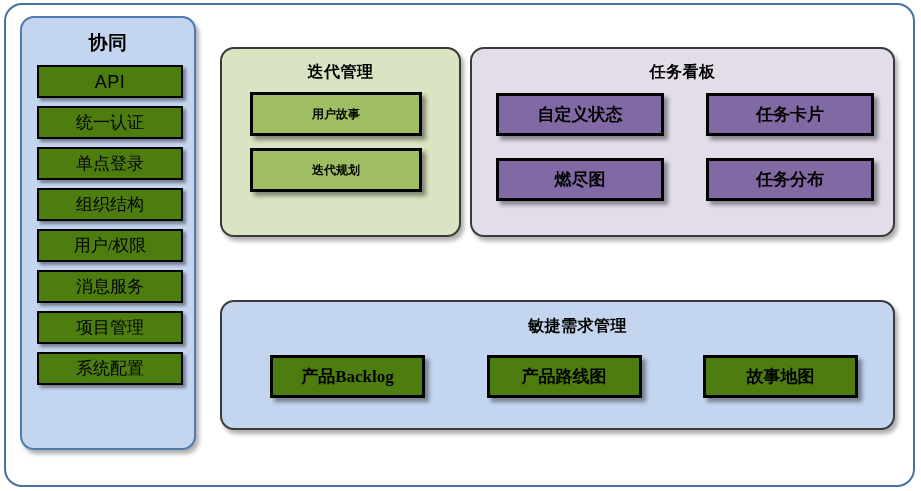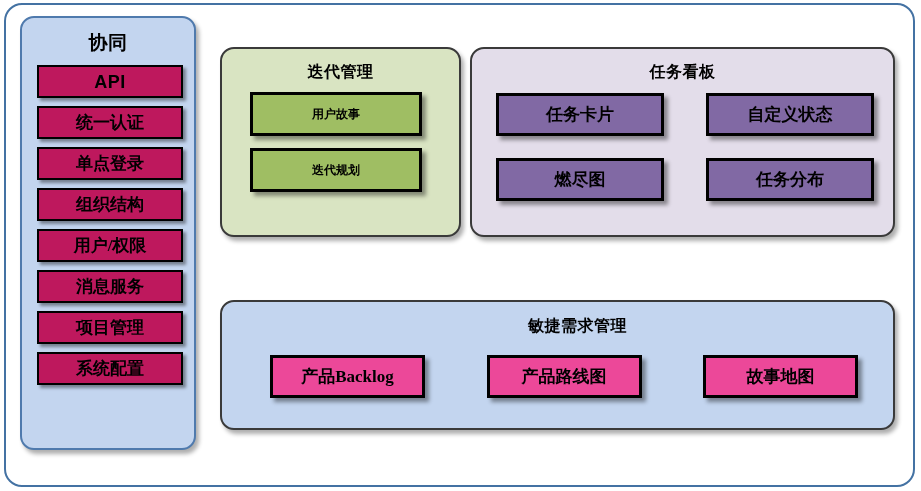--- a/index.html
+++ b/index.html
@@ -67,28 +67,28 @@
     left: 15px;
     top: 47px;
     width: 146px;
   }
 
   .chip {
     position: relative;
     height: 33px;
     margin-bottom: 8px;
     border: 2.5px solid #000000;
-    background: #be185d;
+    background: #4d7c0f;
     box-shadow: 3px 3px 3px rgba(0,0,0,0.40);
     display: flex;
     align-items: center;
     justify-content: center;
     font-family: "Liberation Serif", "DejaVu Serif", serif;
     font-size: 17px;
-    font-weight: bold;
+    font-weight: normal;
     color: #000000;
     line-height: 1;
   }
   .chip.api {
     font-family: "Liberation Sans", "DejaVu Sans", sans-serif;
     font-size: 18px;
     letter-spacing: 0.5px;
   }
 
   
@@ -181,21 +181,21 @@
     position: absolute;
     left: 48px;
     top: 53px;
     width: 588px;
     display: flex;
     justify-content: space-between;
   }
   .box-blue {
     width: 155px;
     height: 43px;
-    background: #ec4899;
+    background: #4d7c0f;
     border: 3px solid #000000;
     box-shadow: 4px 4px 4px rgba(0,0,0,0.40);
     display: flex;
     align-items: center;
     justify-content: center;
     font-family: "Liberation Serif", "DejaVu Serif", serif;
     font-size: 17px;
     font-weight: bold;
     color: #000000;
     white-space: nowrap;
@@ -226,22 +226,22 @@
     <div class="panel-title">迭代管理</div>
     <div class="box-wrap">
       <div class="box-green">用户故事</div>
       <div class="box-green">迭代规划</div>
     </div>
   </div>
 
   <div class="panel taskboard">
     <div class="panel-title">任务看板</div>
     <div class="tb-grid">
+      <div class="box-purple">自定义状态</div>
       <div class="box-purple">任务卡片</div>
-      <div class="box-purple">自定义状态</div>
       <div class="box-purple">燃尽图</div>
       <div class="box-purple">任务分布</div>
     </div>
   </div>
 
   <div class="panel agile">
     <div class="panel-title">敏捷需求管理</div>
     <div class="ag-row">
       <div class="box-blue">产品Backlog</div>
       <div class="box-blue">产品路线图</div>

